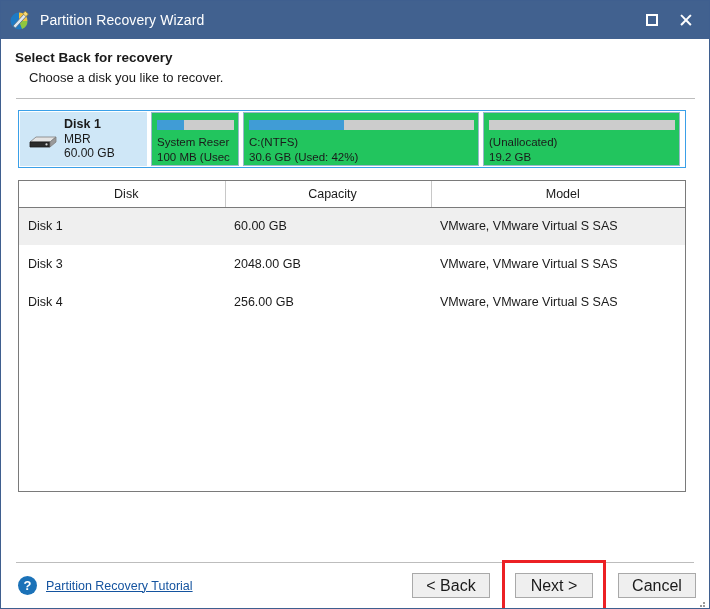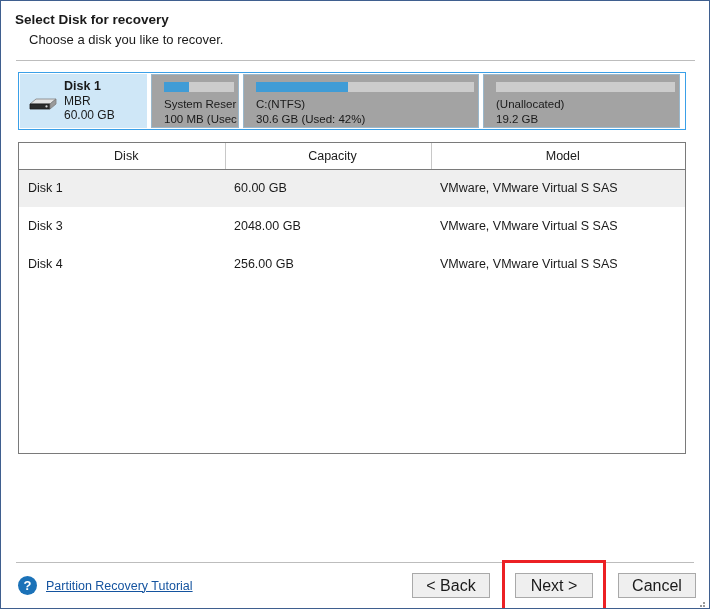--- a/index.html
+++ b/index.html
@@ -136,23 +136,23 @@
     flex: 1 1 auto;
     display: flex;
     align-items: stretch;
     padding-left: 4px;
     box-sizing: border-box;
     min-width: 0;
   }
   .part {
     border: 1px solid #9ab8cc;
     box-sizing: border-box;
-    padding: 7px 4px 0 12px;
+    padding: 7px 4px 0 5px;
     margin-right: 4px;
-    background: #a3a3a3;
+    background: #22c55e;
     overflow: hidden;
     flex: 0 0 auto;
   }
   .part.p0 { flex: 0 0 88px; }
   .part.p1 { flex: 0 0 236px; }
   .part.p2 { flex: 0 0 90px; }
   .part.p3 { flex: 1 1 auto; }
 
   .bar {
     height: 10px;
@@ -282,23 +282,42 @@
     bottom: 3px;
     width: 11px;
     height: 11px;
   }
 </style>
 </head>
 <body>
 
 <div id="window">
 
+  <div id="titlebar">
+    <div id="app-icon">
+      <svg width="22" height="22" viewBox="0 0 22 22">
+        <circle cx="10" cy="12" r="8.5" fill="#1e7ac4"></circle>
+        <path d="M10 12 L10 3.5 A8.5 8.5 0 0 1 18.5 12 Z" fill="#f2c23e"></path>
+        <path d="M10 12 L18.5 12 A8.5 8.5 0 0 1 13 19.9 Z" fill="#8fc640"></path>
+        <path d="M4 17 L15.5 4.5 L18 6.5 L6.5 19 Z" fill="#dce8f2" stroke="#5a6b7a" stroke-width="0.8"></path>
+        <rect x="14.5" y="3.2" width="4.2" height="3.4" transform="rotate(42 16.6 4.9)" fill="#f7d97a" stroke="#9c8330" stroke-width="0.7"></rect>
+      </svg>
+    </div>
+    <span id="title-text">Partition Recovery Wizard</span>
+
+    <div class="winbtn" id="btn-max">
+      <span class="max-glyph"></span>
+    </div>
+    <div class="winbtn" id="btn-close">
+      <span class="close-glyph">✕</span>
+    </div>
+  </div>
 
   <div id="headband">
-    <div id="head-title">Select Disk for recovery</div>
+    <div id="head-title">Select Back for recovery</div>
     <div id="head-sub">Choose a disk you like to recover.</div>
   </div>
   <div id="head-rule"></div>
 
 
   <div id="diskmap">
     <div id="disk-head">
       <div id="disk-head-icon">
         <svg width="30" height="22" viewBox="0 0 30 22">
           <polygon points="3,14 9,9 29,9 23,14" fill="#e4e4e4" stroke="#7d7d7d" stroke-width="0.8"></polygon>

